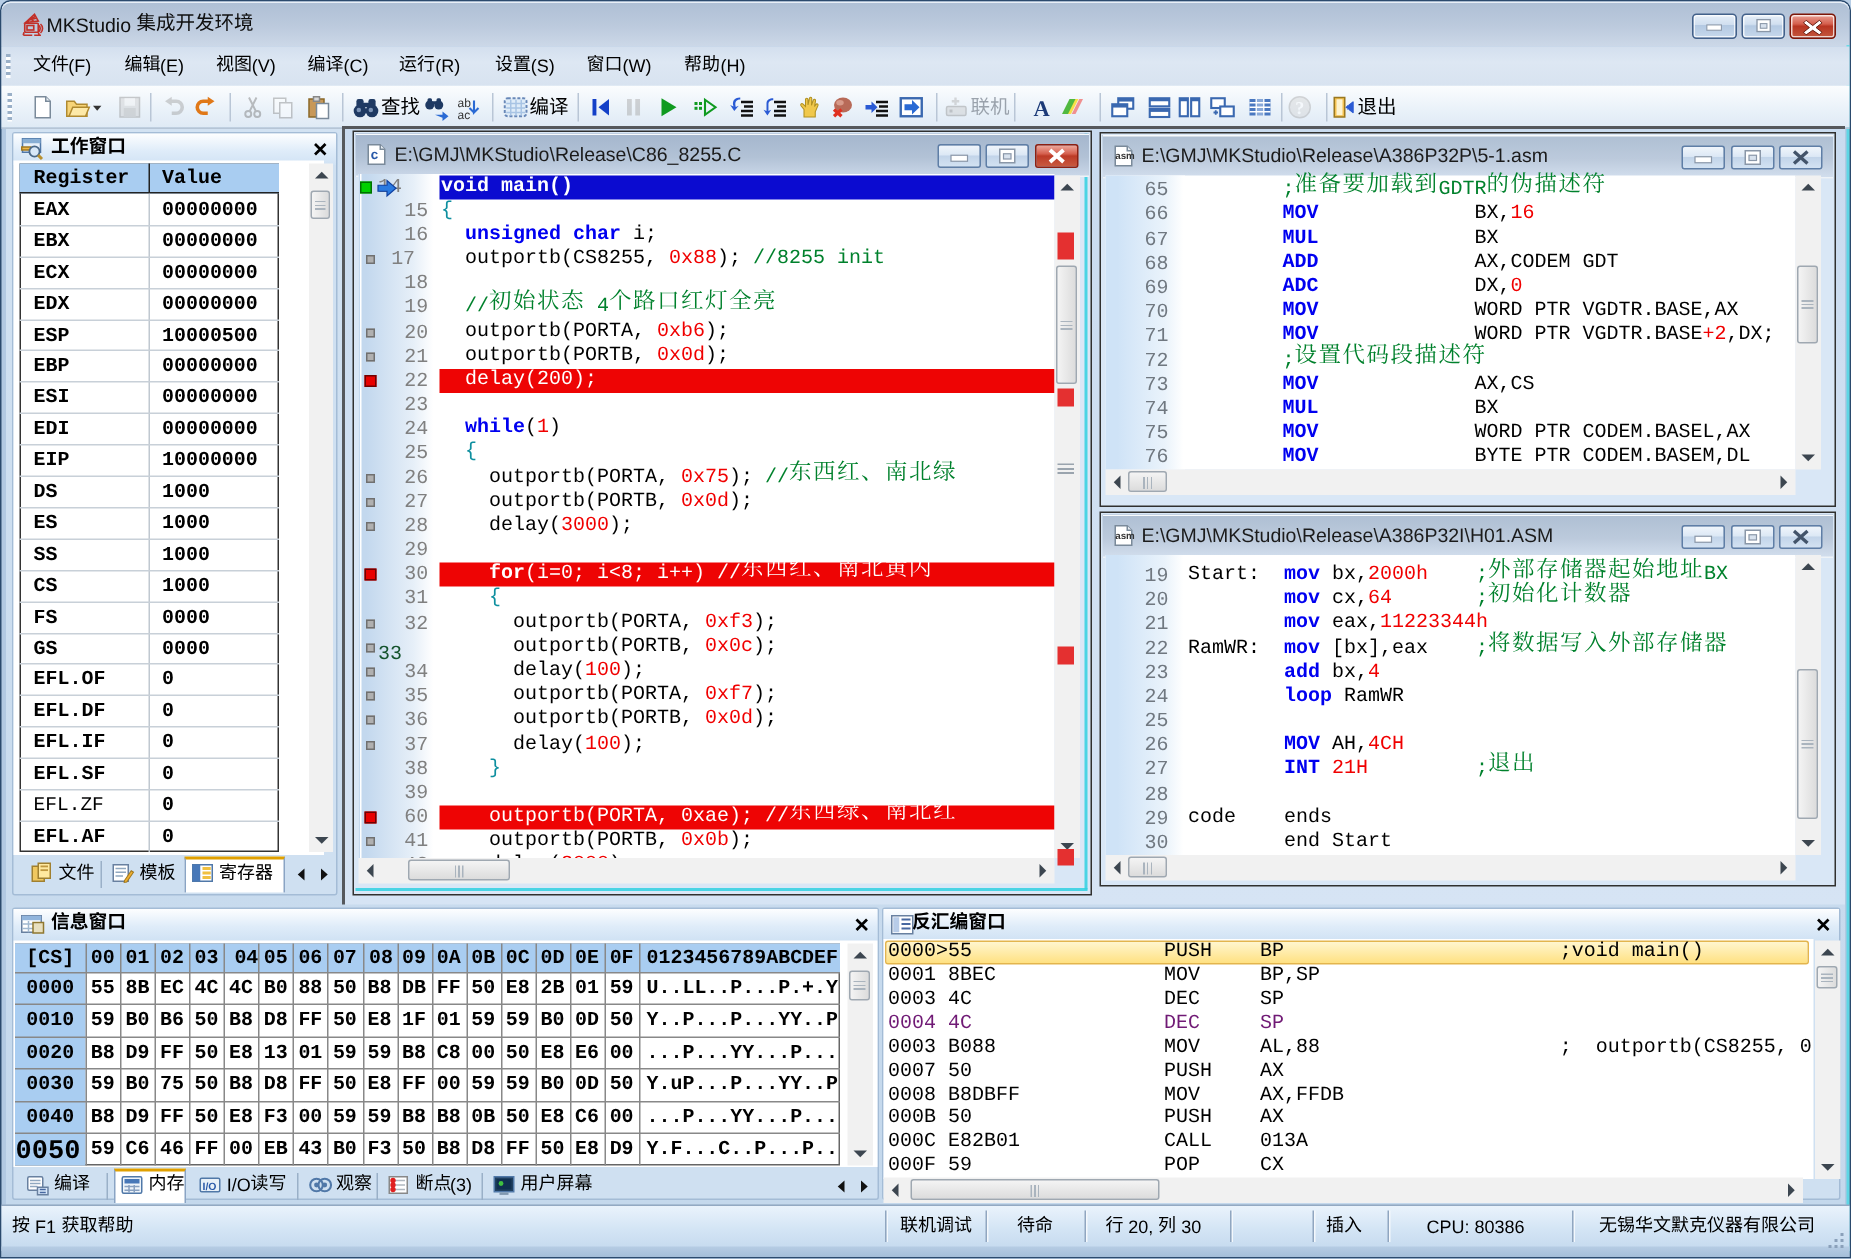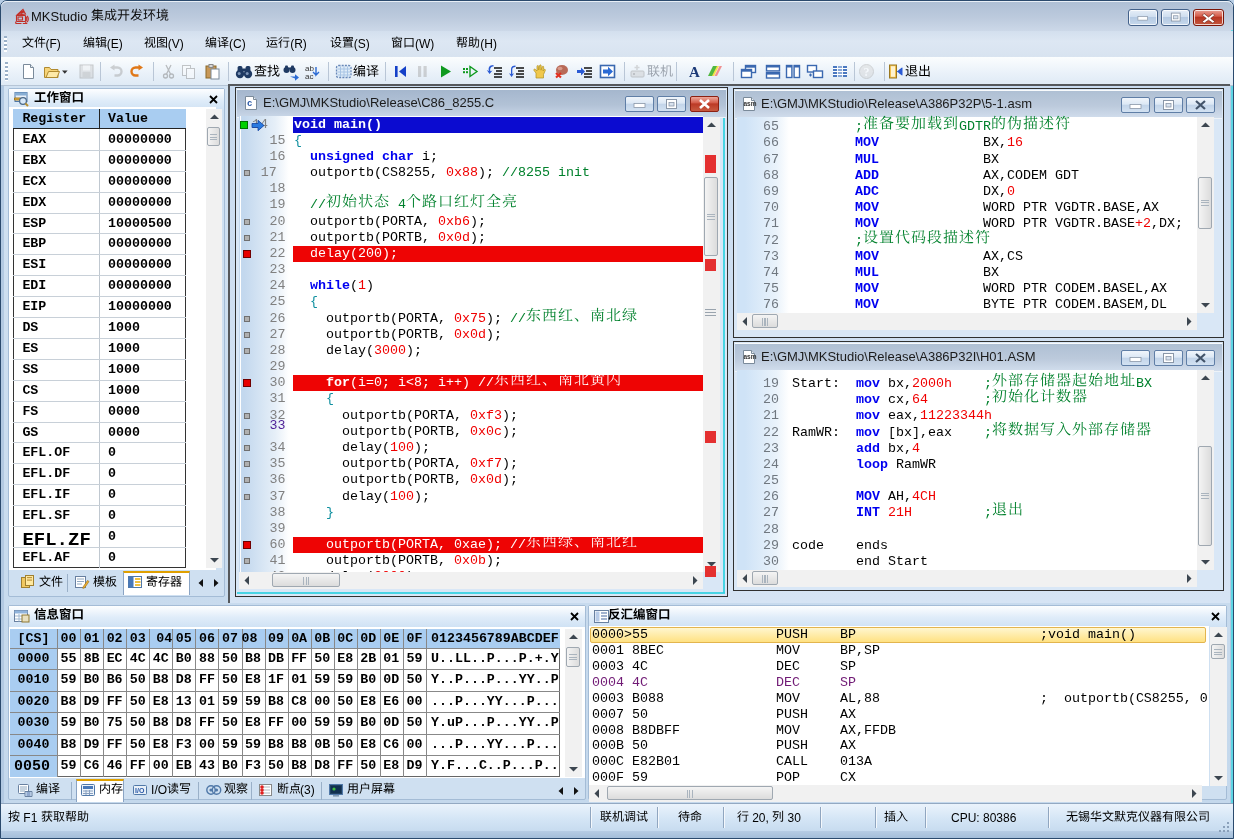--- a/index.html
+++ b/index.html
@@ -370,21 +370,21 @@
 <div class="abs" style="left:12.5px;top:463.29999999999995px;width:173.0px;height:1px;background:#c8d0d8"></div>
 <div class="m" style="left:22.4px;top:466.29999999999995px;font-size:13.3px;font-weight:bold">EFL.DF</div>
 <div class="m" style="left:108px;top:466.29999999999995px;font-size:13.3px;font-weight:bold">0</div>
 <div class="abs" style="left:12.5px;top:484.19999999999993px;width:173.0px;height:1px;background:#c8d0d8"></div>
 <div class="m" style="left:22.4px;top:487.19999999999993px;font-size:13.3px;font-weight:bold">EFL.IF</div>
 <div class="m" style="left:108px;top:487.19999999999993px;font-size:13.3px;font-weight:bold">0</div>
 <div class="abs" style="left:12.5px;top:505.1px;width:173.0px;height:1px;background:#c8d0d8"></div>
 <div class="m" style="left:22.4px;top:508.1px;font-size:13.3px;font-weight:bold">EFL.SF</div>
 <div class="m" style="left:108px;top:508.1px;font-size:13.3px;font-weight:bold">0</div>
 <div class="abs" style="left:12.5px;top:526.0px;width:173.0px;height:1px;background:#c8d0d8"></div>
-<div class="m" style="left:22.4px;top:529.0px;font-size:19px;font-weight:bold">EFL.ZF</div>
+<div class="m" style="left:22.4px;top:529.0px;font-size:13px;font-weight:normal">EFL.ZF</div>
 <div class="m" style="left:108px;top:529.0px;font-size:13.3px;font-weight:bold">0</div>
 <div class="abs" style="left:12.5px;top:546.9px;width:173.0px;height:1px;background:#c8d0d8"></div>
 <div class="m" style="left:22.4px;top:549.9px;font-size:13.3px;font-weight:bold">EFL.AF</div>
 <div class="m" style="left:108px;top:549.9px;font-size:13.3px;font-weight:bold">0</div>
 <div class="sb-track" style="left:205.5px;top:108.9px;width:16.5px;height:459px"></div>
 <div class="abs" style="left:206.5px;top:109.9px"><svg width="15" height="15">
       <path d="M3 9 L7.5 4.5 L12 9 Z" fill="#3c4650"></path>
     </svg></div>
 <div class="abs" style="left:206.5px;top:551.9px"><svg width="15" height="15">
       <path d="M3 6 L7.5 10.5 L12 6 Z" fill="#3c4650"></path>
@@ -556,21 +556,21 @@
       <use href="#g53" transform="translate(0.0,8.43) scale(0.15)"></use>
     </svg><svg width="16.0" height="10" viewBox="0 0 16.0 10" fill="#fff">
       <use href="#g54" transform="translate(0.0,8.43) scale(0.15)"></use>
     </svg></div>
 <div class="abs" style="left:243px;top:379.3px;width:8px;height:8px;background:#e80000;border:1px solid #700000"></div>
 <div class="m" style="left:252px;top:391.475px;width:33.5px;height:16.175px;line-height:16.175px;font-size:13.3px;text-align:right;color:#808080">31</div>
 <div class="m" style="left:294px;top:391.475px;height:16.175px;line-height:16.175px;font-size:13.333px"><span style="color:#0e8f9f">    {</span></div>
 <div class="m" style="left:252px;top:407.65000000000003px;width:33.5px;height:16.175px;line-height:16.175px;font-size:13.3px;text-align:right;color:#808080">32</div>
 <div class="m" style="left:294px;top:407.65000000000003px;height:16.175px;line-height:16.175px;font-size:13.333px"><span style="color:#000">      outportb(PORTA, </span><span style="color:#f00000">0xf3</span><span style="color:#000">);</span></div>
 <div class="abs" style="left:244px;top:412.65000000000003px;width:6px;height:6px;background:#b0b0b0;border:1px solid #707070"></div>
-<div class="m" style="left:252px;top:418px;width:33.5px;height:16.175px;line-height:16.175px;font-size:13.3px;text-align:right;color:#4c1d95">33</div>
+<div class="m" style="left:252px;top:428px;width:33.5px;height:16.175px;line-height:16.175px;font-size:13.3px;text-align:left;color:#14532d">33</div>
 <div class="m" style="left:294px;top:423.825px;height:16.175px;line-height:16.175px;font-size:13.333px"><span style="color:#000">      outportb(PORTB, </span><span style="color:#f00000">0x0c</span><span style="color:#000">);</span></div>
 <div class="abs" style="left:244px;top:428.825px;width:6px;height:6px;background:#b0b0b0;border:1px solid #707070"></div>
 <div class="m" style="left:252px;top:440.0px;width:33.5px;height:16.175px;line-height:16.175px;font-size:13.3px;text-align:right;color:#808080">34</div>
 <div class="m" style="left:294px;top:440.0px;height:16.175px;line-height:16.175px;font-size:13.333px"><span style="color:#000">      delay(</span><span style="color:#f00000">100</span><span style="color:#000">);</span></div>
 <div class="abs" style="left:244px;top:445.0px;width:6px;height:6px;background:#b0b0b0;border:1px solid #707070"></div>
 <div class="m" style="left:252px;top:456.175px;width:33.5px;height:16.175px;line-height:16.175px;font-size:13.3px;text-align:right;color:#808080">35</div>
 <div class="m" style="left:294px;top:456.175px;height:16.175px;line-height:16.175px;font-size:13.333px"><span style="color:#000">      outportb(PORTA, </span><span style="color:#f00000">0xf7</span><span style="color:#000">);</span></div>
 <div class="abs" style="left:244px;top:461.175px;width:6px;height:6px;background:#b0b0b0;border:1px solid #707070"></div>
 <div class="m" style="left:252px;top:472.35px;width:33.5px;height:16.175px;line-height:16.175px;font-size:13.3px;text-align:right;color:#808080">36</div>
 <div class="m" style="left:294px;top:472.35px;height:16.175px;line-height:16.175px;font-size:13.333px"><span style="color:#000">      outportb(PORTB, </span><span style="color:#f00000">0x0d</span><span style="color:#000">);</span></div>
@@ -896,21 +896,21 @@
 <div class="abs" style="left:10px;top:755.0px;width:550px;height:1px;background:#888"></div>
 <div class="m" style="left:10px;top:631.3px;width:47px;text-align:center;font-size:13.3px;font-weight:bold">[CS]</div>
 <div class="m" style="left:57.0px;top:631.3px;width:23.06px;text-align:center;font-size:13.3px;font-weight:bold">00</div>
 <div class="m" style="left:80.1px;top:631.3px;width:23.06px;text-align:center;font-size:13.3px;font-weight:bold">01</div>
 <div class="m" style="left:103.1px;top:631.3px;width:23.06px;text-align:center;font-size:13.3px;font-weight:bold">02</div>
 <div class="m" style="left:126.2px;top:631.3px;width:23.06px;text-align:center;font-size:13.3px;font-weight:bold">03</div>
 <div class="m" style="left:149.2px;top:631.3px;width:23.06px;text-align:right;font-size:13.3px;font-weight:bold">04</div>
 <div class="m" style="left:172.3px;top:631.3px;width:23.06px;text-align:center;font-size:13.3px;font-weight:bold">05</div>
 <div class="m" style="left:195.4px;top:631.3px;width:23.06px;text-align:center;font-size:13.3px;font-weight:bold">06</div>
 <div class="m" style="left:218.4px;top:631.3px;width:23.06px;text-align:center;font-size:13.3px;font-weight:bold">07</div>
-<div class="m" style="left:241.5px;top:631.3px;width:25px;font-size:13.3px;font-weight:bold">08</div>
+<div class="m" style="left:241.5px;top:631.3px;width:25px;text-align:center;font-size:13.3px;font-weight:bold">08</div>
 <div class="m" style="left:264.5px;top:631.3px;width:23.06px;text-align:center;font-size:13.3px;font-weight:bold">09</div>
 <div class="m" style="left:287.6px;top:631.3px;width:23.06px;text-align:center;font-size:13.3px;font-weight:bold">0A</div>
 <div class="m" style="left:310.7px;top:631.3px;width:23.06px;text-align:center;font-size:13.3px;font-weight:bold">0B</div>
 <div class="m" style="left:333.7px;top:631.3px;width:23.06px;text-align:center;font-size:13.3px;font-weight:bold">0C</div>
 <div class="m" style="left:356.8px;top:631.3px;width:23.06px;text-align:center;font-size:13.3px;font-weight:bold">0D</div>
 <div class="m" style="left:379.8px;top:631.3px;width:23.06px;text-align:center;font-size:13.3px;font-weight:bold">0E</div>
 <div class="m" style="left:402.9px;top:631.3px;width:23.06px;text-align:center;font-size:13.3px;font-weight:bold">0F</div>
 <div class="m" style="left:431.0px;top:631.3px;font-size:13.3px;font-weight:bold">0123456789ABCDEF</div>
 <div class="m" style="left:10px;top:651.0px;width:47px;text-align:center;font-size:13.3px;font-weight:bold">0000</div>
 <div class="m" style="left:57.0px;top:651.0px;width:23.06px;text-align:center;font-size:13.3px;font-weight:bold">55</div>
@@ -995,21 +995,21 @@
 <div class="m" style="left:218.4px;top:736.6px;width:23.06px;text-align:center;font-size:13.3px;font-weight:bold">59</div>
 <div class="m" style="left:241.5px;top:736.6px;width:23.06px;text-align:center;font-size:13.3px;font-weight:bold">59</div>
 <div class="m" style="left:264.5px;top:736.6px;width:23.06px;text-align:center;font-size:13.3px;font-weight:bold">B8</div>
 <div class="m" style="left:287.6px;top:736.6px;width:23.06px;text-align:center;font-size:13.3px;font-weight:bold">B8</div>
 <div class="m" style="left:310.7px;top:736.6px;width:23.06px;text-align:center;font-size:13.3px;font-weight:bold">0B</div>
 <div class="m" style="left:333.7px;top:736.6px;width:23.06px;text-align:center;font-size:13.3px;font-weight:bold">50</div>
 <div class="m" style="left:356.8px;top:736.6px;width:23.06px;text-align:center;font-size:13.3px;font-weight:bold">E8</div>
 <div class="m" style="left:379.8px;top:736.6px;width:23.06px;text-align:center;font-size:13.3px;font-weight:bold">C6</div>
 <div class="m" style="left:402.9px;top:736.6px;width:23.06px;text-align:center;font-size:13.3px;font-weight:bold">00</div>
 <div class="m" style="left:431.0px;top:736.6px;font-size:13.3px;font-weight:bold">...P...YY...P...</div>
-<div class="m" style="left:10px;top:758.0px;width:44px;text-align:center;font-size:15px;font-weight:bold">0050</div>
+<div class="m" style="left:10px;top:758.0px;width:44px;text-align:center;font-size:18px;font-weight:bold">0050</div>
 <div class="m" style="left:57.0px;top:758.0px;width:23.06px;text-align:center;font-size:13.3px;font-weight:bold">59</div>
 <div class="m" style="left:80.1px;top:758.0px;width:23.06px;text-align:center;font-size:13.3px;font-weight:bold">C6</div>
 <div class="m" style="left:103.1px;top:758.0px;width:23.06px;text-align:center;font-size:13.3px;font-weight:bold">46</div>
 <div class="m" style="left:126.2px;top:758.0px;width:23.06px;text-align:center;font-size:13.3px;font-weight:bold">FF</div>
 <div class="m" style="left:149.2px;top:758.0px;width:23.06px;text-align:center;font-size:13.3px;font-weight:bold">00</div>
 <div class="m" style="left:172.3px;top:758.0px;width:23.06px;text-align:center;font-size:13.3px;font-weight:bold">EB</div>
 <div class="m" style="left:195.4px;top:758.0px;width:23.06px;text-align:center;font-size:13.3px;font-weight:bold">43</div>
 <div class="m" style="left:218.4px;top:758.0px;width:23.06px;text-align:center;font-size:13.3px;font-weight:bold">B0</div>
 <div class="m" style="left:241.5px;top:758.0px;width:23.06px;text-align:center;font-size:13.3px;font-weight:bold">F3</div>
 <div class="m" style="left:264.5px;top:758.0px;width:23.06px;text-align:center;font-size:13.3px;font-weight:bold">50</div>

